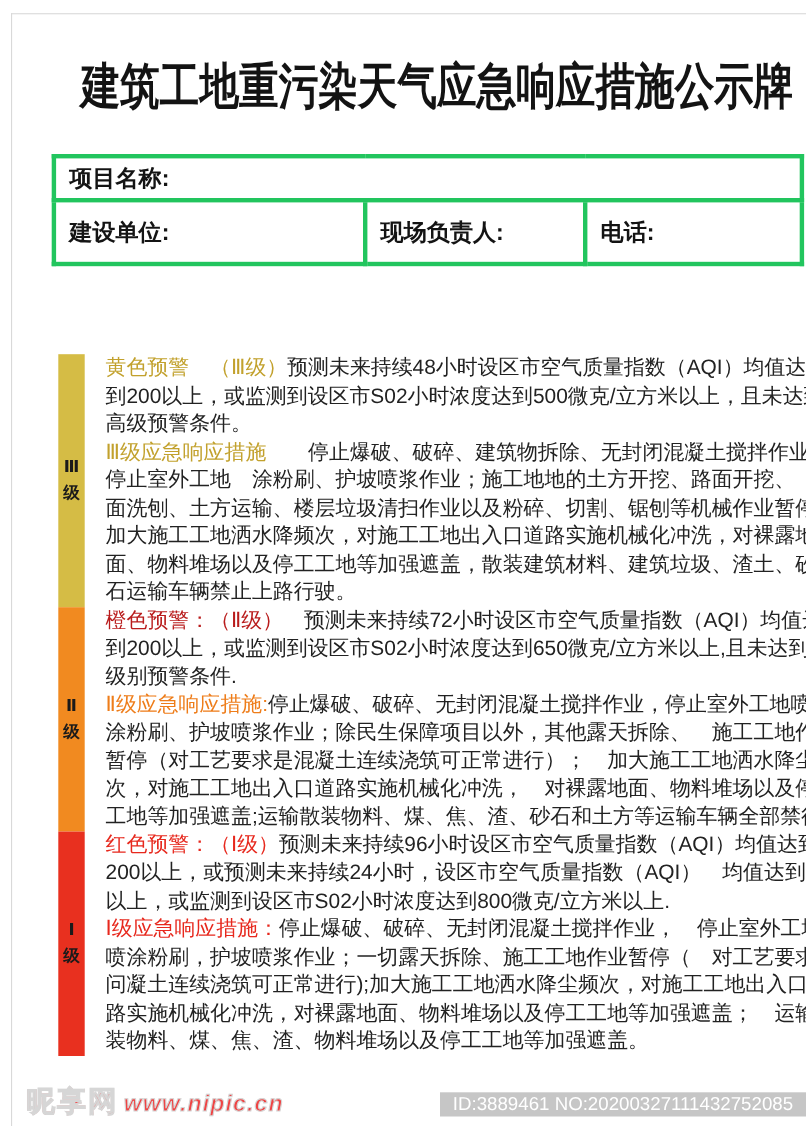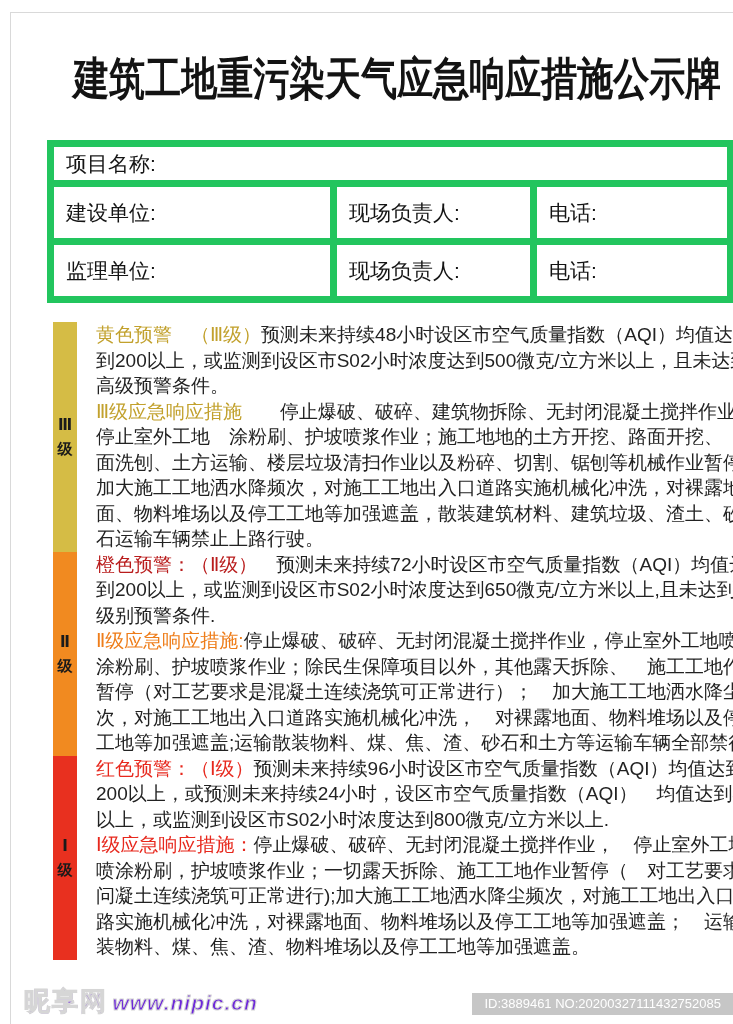--- a/index.html
+++ b/index.html
@@ -25,22 +25,22 @@
     white-space: nowrap;
     letter-spacing: 0px;
     line-height: 58px;
   }
   
   table.info {
     position: absolute; left: 47px; top: 140px;
     width: 680px; border-collapse: collapse; table-layout: fixed;
   }
   table.info td {
-    border: 7px solid #22c55e;
-    font-size: 21px; font-weight: normal; color: #141414;
+    border: 4px solid #22c55e;
+    font-size: 21px; font-weight: bold; color: #141414;
     padding-left: 12px; vertical-align: middle;
     white-space: nowrap; overflow: hidden;
   }
   tr.r-project td { height: 40px; }
   tr.r-unit td { height: 58px; }
   col.c1 { width: 283px; } col.c2 { width: 200px; } col.c3 { width: 197px; }
   
   .sections {
     position: absolute; left: 53px; top: 322px; width: 690px;
   }
@@ -54,30 +54,30 @@
   }
   .sec-text { margin-left: 19px; width: 647px; }
   .line {
     white-space: pre; font-size: 19px; line-height: 25.5px;
     color: #222; overflow: visible;
   }
   
   .wm-left {
     position: absolute; left: 24px; top: 984px; height: 30px;
     white-space: nowrap;
-    color: #6d28d9;
+    color: #ef4444;
     -webkit-text-stroke: 1px #d6d6d6;
     text-shadow: 0 0 1px #e2e2e2;
   }
   .wm-site { font-size: 26px; font-weight: bold; letter-spacing: 2px; }
   .wm-url  { font-size: 21px; font-weight: bold; font-style: italic; letter-spacing: 1px; }
   .wm-idbar {
     position: absolute; right: 0; top: 993px; height: 22px;
     background: #c6c6c6; color: #ffffff;
-    font-size: 13px; line-height: 22px; padding: 0 12px;
+    font-size: 17px; line-height: 22px; padding: 0 12px;
     white-space: nowrap;
   }
 </style>
 </head>
 <body>
 
 <div class="frame"></div>
 
 <div class="title">建筑工地重污染天气应急响应措施公示牌</div>
 
@@ -86,25 +86,20 @@
       <col class="c1">
       <col class="c2">
       <col class="c3">
     </colgroup>
   <tbody>
       <tr class="r-project">
     <td colspan="3">项目名称:</td>
   </tr>
   <tr class="r-unit">
     <td>建设单位:</td>
-    <td>现场负责人:</td>
-    <td>电话:</td>
-  </tr>
-  <tr class="r-unit">
-    <td>监理单位:</td>
     <td>现场负责人:</td>
     <td>电话:</td>
   </tr>
 </tbody>
   </table>
 
 <div class="sections" id="sections">
     <div class="section">
       <div class="level-bar" style="background: rgb(213, 188, 69);">
         <div class="badge-ch">Ⅲ</div>

